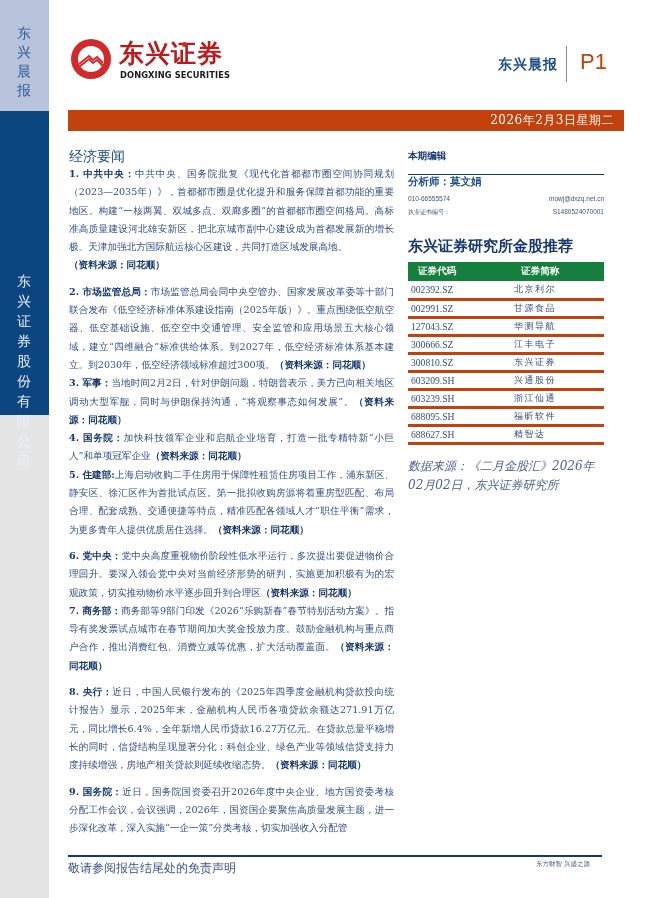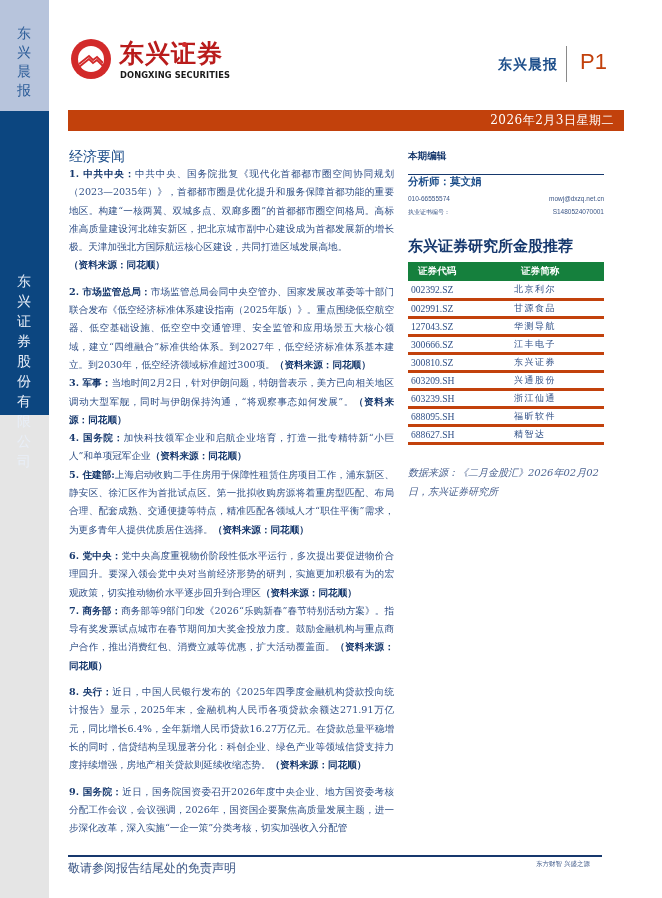--- a/index.html
+++ b/index.html
@@ -43,21 +43,21 @@
   .r-analyst { font-family: "DejaVu Sans", sans-serif; font-weight: bold; font-size: 10.5px; color: #1d4e8a; margin-top: 0; }
   .r-row { display: flex; justify-content: space-between; font-family: "Liberation Sans", sans-serif; font-size: 6.5px; color: #3a5585; margin-top: 6px; }
   .r-row .cert-label { font-family: "DejaVu Serif", serif; font-size: 6px; }
   .r-heading2 { font-family: "DejaVu Sans", sans-serif; font-weight: bold; font-size: 15px; color: #16386d; margin-top: 20px; }
 
   table.stocks { width: 196px; border-collapse: collapse; margin-top: 6px; }
   table.stocks th { background: #15803d; color: #ffffff; font-family: "DejaVu Sans", sans-serif; font-weight: bold; font-size: 9.6px; text-align: left; height: 19px; padding-left: 10px; }
   table.stocks td { font-size: 9.6px; color: #2f4f86; height: 18px; border-bottom: 3px solid #c2410c; padding-left: 3px; }
   table.stocks td.code { font-family: "Liberation Serif", serif; width: 103px; }
   table.stocks td.name { font-size: 9px; letter-spacing: 1.5px; }
-  .src-note { font-size: 10px; font-style: italic; color: #4a6290; line-height: 19px; margin-top: 18px; }
+  .src-note { font-size: 12px; font-style: italic; color: #4a6290; line-height: 19px; margin-top: 12px; }
 
   
   .footer-line { position: absolute; left: 68px; top: 855px; width: 534px; height: 1.5px; background: #16386d; }
   .footer-left { position: absolute; left: 68px; top: 860px; font-size: 12px; color: #3a5585; }
   .footer-right { position: absolute; right: 72px; top: 860px; font-size: 6.5px; color: #3a5585; }
 </style>
 </head>
 <body>
 
 <div class="side"></div>

